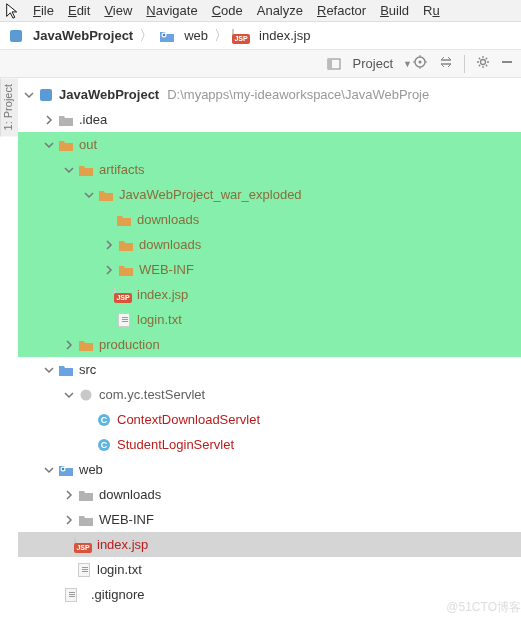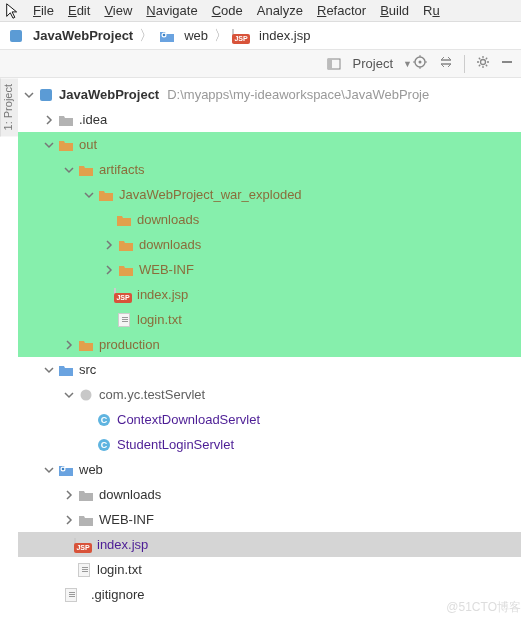--- a/index.html
+++ b/index.html
@@ -19,21 +19,21 @@
 .row { display: flex; align-items: center; height: 25px; white-space: nowrap; padding-right: 4px; }
 .row.selected { background: #d5d5d5; }
 .row.hl { background: #86efac; }
 .arrow { width: 14px; height: 14px; display: inline-flex; align-items: center; justify-content: center; color: #7a7a7a; flex-shrink: 0; margin-right: 2px; }
 .arrow svg { display: block; }
 .spacer { width: 14px; flex-shrink: 0; }
 .icon { width: 16px; height: 16px; margin-right: 5px; flex-shrink: 0; display: inline-flex; align-items: center; justify-content: center; }
 .label { color: #333; }
 .label.bold { font-weight: bold; }
 .pkg { color: #606060; }
-.link { color: #4c1d95; }
+.link { color: #b91c1c; }
 .warm { color: #8a6d3b; }
 .path { color: #999; margin-left: 8px; }
 .watermark { position: absolute; right: 0; bottom: 4px; color: #ddd; font-size: 12px; }
 .i-folder { fill: #b3b3b3; }
 .i-folder-o { fill: #e2a04c; }
 .i-folder-b { fill: #6aa3e0; }
 .i-pkg { fill: #c8c8c8; }
 .jsp-badge { background:#d8533a; color:#fff; font-size:7px; font-weight:bold; padding:0 2px; border-radius:2px; line-height:10px; position:relative; top:3px; left:-2px; }
 .jsp-page { display:inline-block; width:12px; height:14px; background:#f5f5f5; border:1px solid #ccc; position:relative; }
 .txt-page { display:inline-block; width:12px; height:14px; background:#f5f5f5; border:1px solid #ccc; }

